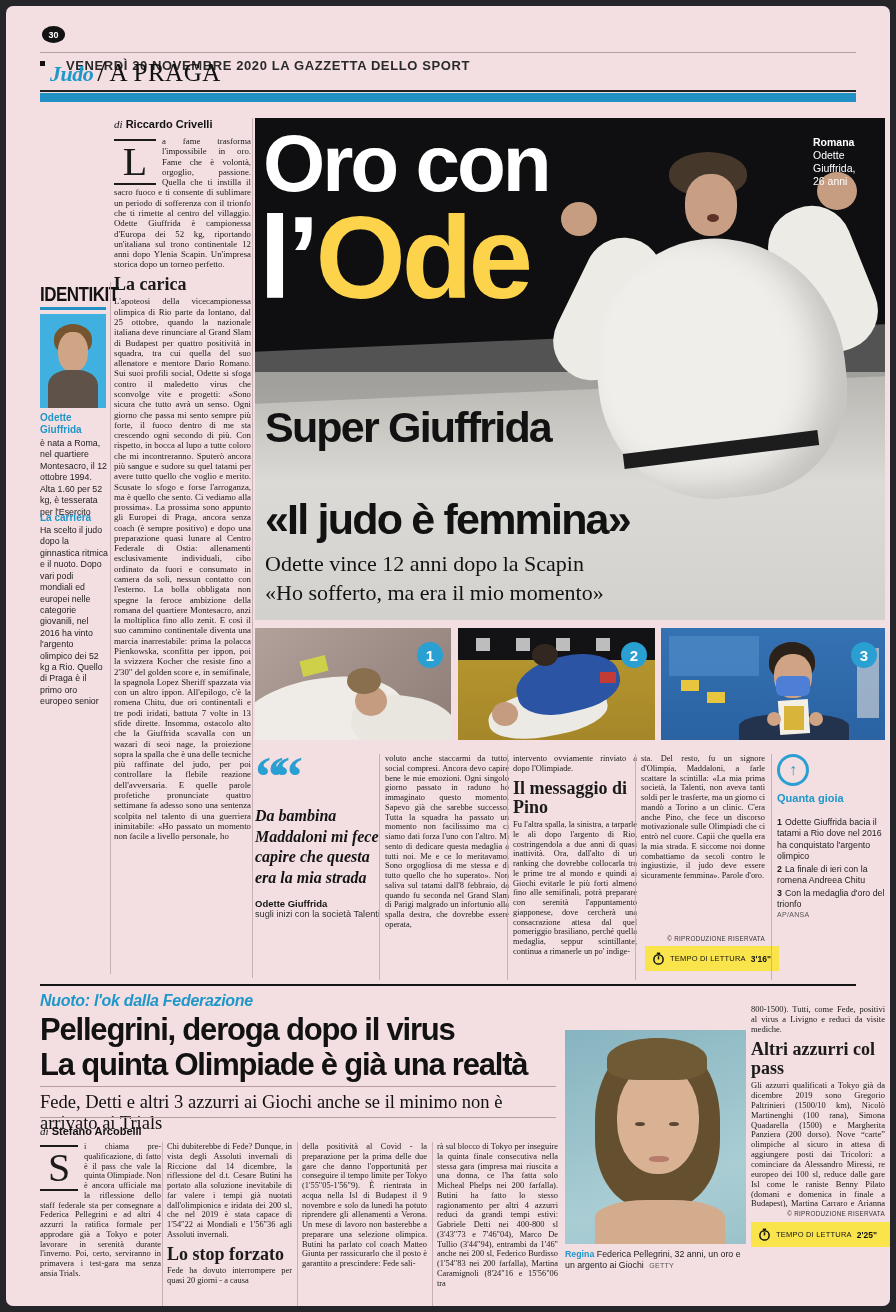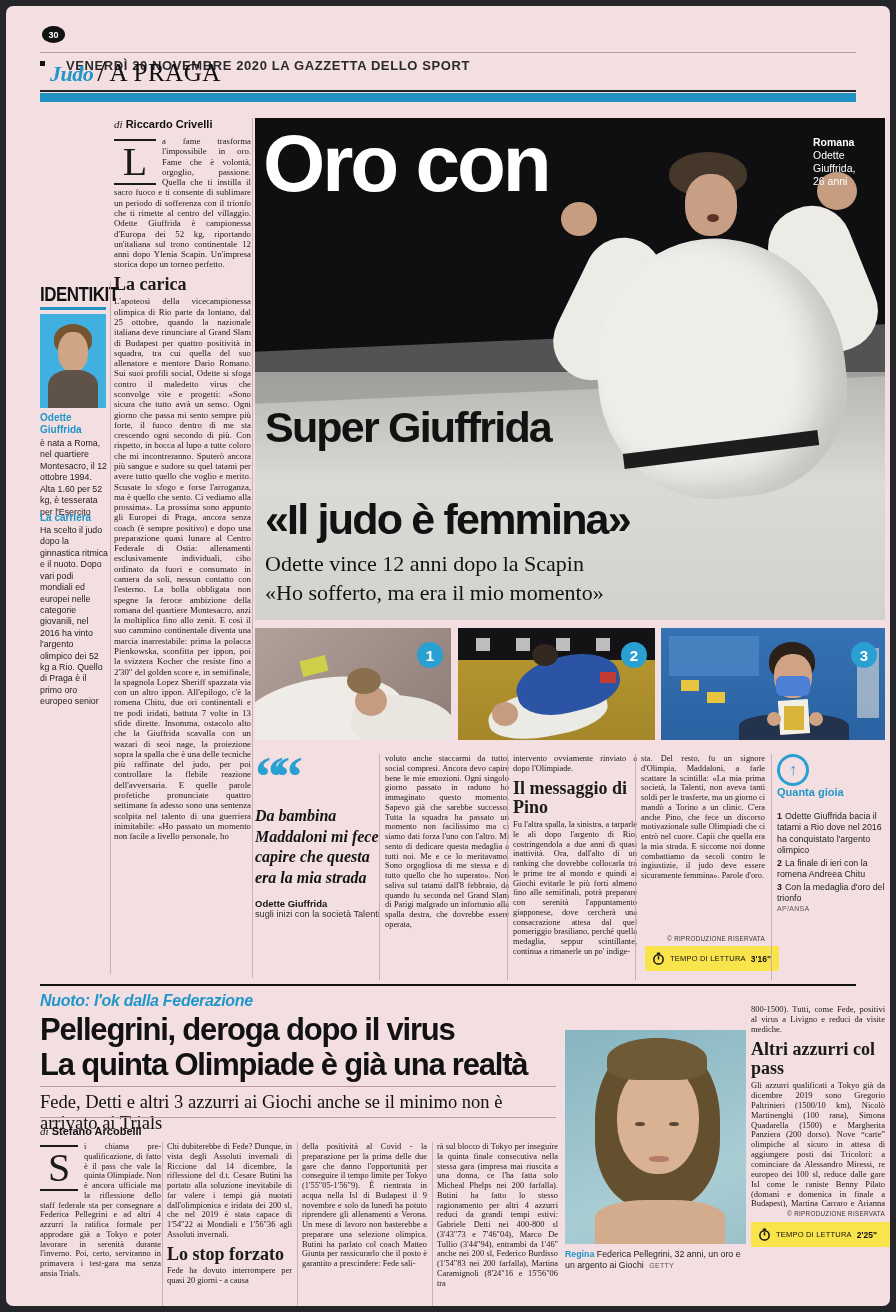--- a/index.html
+++ b/index.html
@@ -142,20 +142,23 @@
     <div class="h-arm" style="right:238px;top:116px;width:78px;height:150px;transform:rotate(26deg);"></div>
     <div class="h-arm" style="right:20px;top:86px;width:84px;height:150px;transform:rotate(-22deg);"></div>
     <div class="h-gi"></div>
     <div class="h-belt"></div>
     <div class="h-hair"></div>
     <div class="h-head"></div>
     <div class="h-mouth"></div>
     <div class="h-fist" style="right:288px;top:84px;width:36px;height:34px;"></div>
     <div class="h-fist" style="right:28px;top:54px;width:40px;height:38px;"></div>
     <div class="abs hl hl1" style="left:8px;top:6px;">Oro con</div>
+    <div class="abs hl hl2" style="left:4px;top:82px;">
+      <span>l’</span><span class="gold">Ode</span>
+    </div>
     <div class="abs herocap" style="left:534px;top:18px;width:90px;margin-left:24px;">
       <div class="b">Romana</div>
       <div>Odette</div>
       <div>Giuffrida,</div>
       <div>26 anni</div>
     </div>
     <div class="abs heroshout" style="left:10px;top:286px;">Super Giuffrida</div>
     <div class="abs heroshout" style="left:10px;top:378px;">«Il judo è femmina»</div>
     <div class="abs herodeck" style="left:10px;top:432px;">Odette vince 12 anni dopo la Scapin</div>
     <div class="abs herodeck" style="left:10px;top:461px;">«Ho sofferto, ma era il mio momento»</div>
@@ -221,21 +224,21 @@
           <line x1="7" y1="8" x2="7" y2="4.6" stroke="#111" stroke-width="1.6"></line>
           <line x1="5.2" y1="1.4" x2="8.8" y2="1.4" stroke="#111" stroke-width="1.6"></line>
         </svg>
     <span class="lbl">TEMPO DI LETTURA</span>
     <span class="tm">3'16"</span>
   </div>
 
   <div class="vrule" style="left:765px;top:748px;height:226px;"></div>
   <div class="abs" style="left:771px;top:748px;width:108px;">
     <div class="upcircle">↑</div>
-    <div class="quanta-title" style="margin-top:0;">Quanta gioia</div>
+    <div class="quanta-title" style="margin-top:6px;">Quanta gioia</div>
     <div class="quanta-items" style="margin-top:13px;">
       <p><b>1</b><span>Odette Giuffrida bacia il tatami a Rio dove nel 2016 ha conquistato l'argento olimpico</span></p>
       <p><b>2</b><span>La finale di ieri con la romena Andreea Chitu</span></p>
       <p><b>3</b><span>Con la medaglia d'oro del trionfo</span></p>
     </div>
     <div class="credit">AP/ANSA</div>
   </div>
 
   <div class="divider" style="left:34px;top:978px;width:816px;height:2px;"></div>
 

